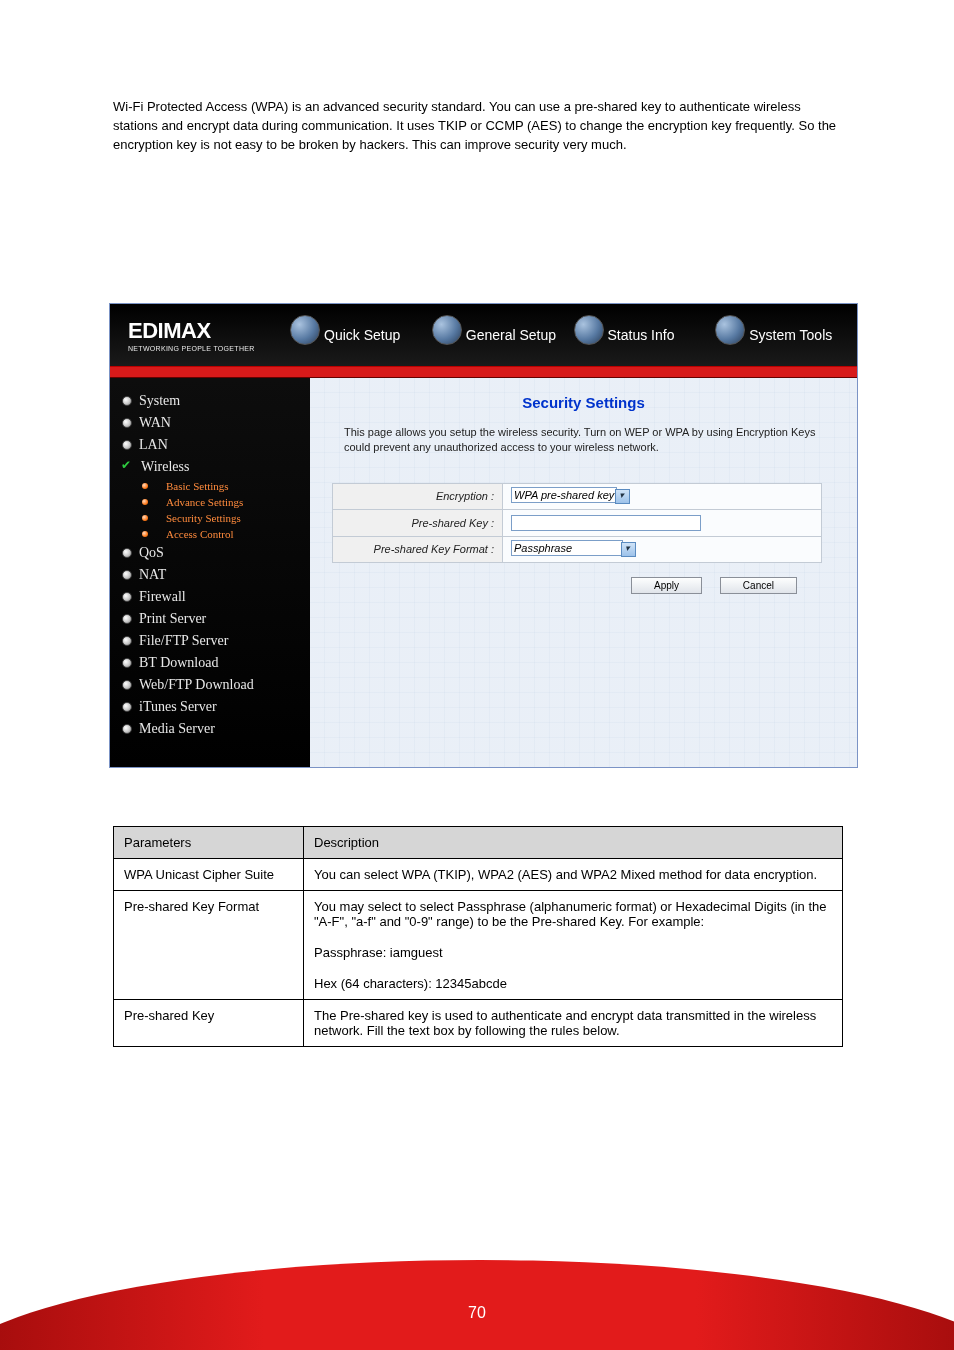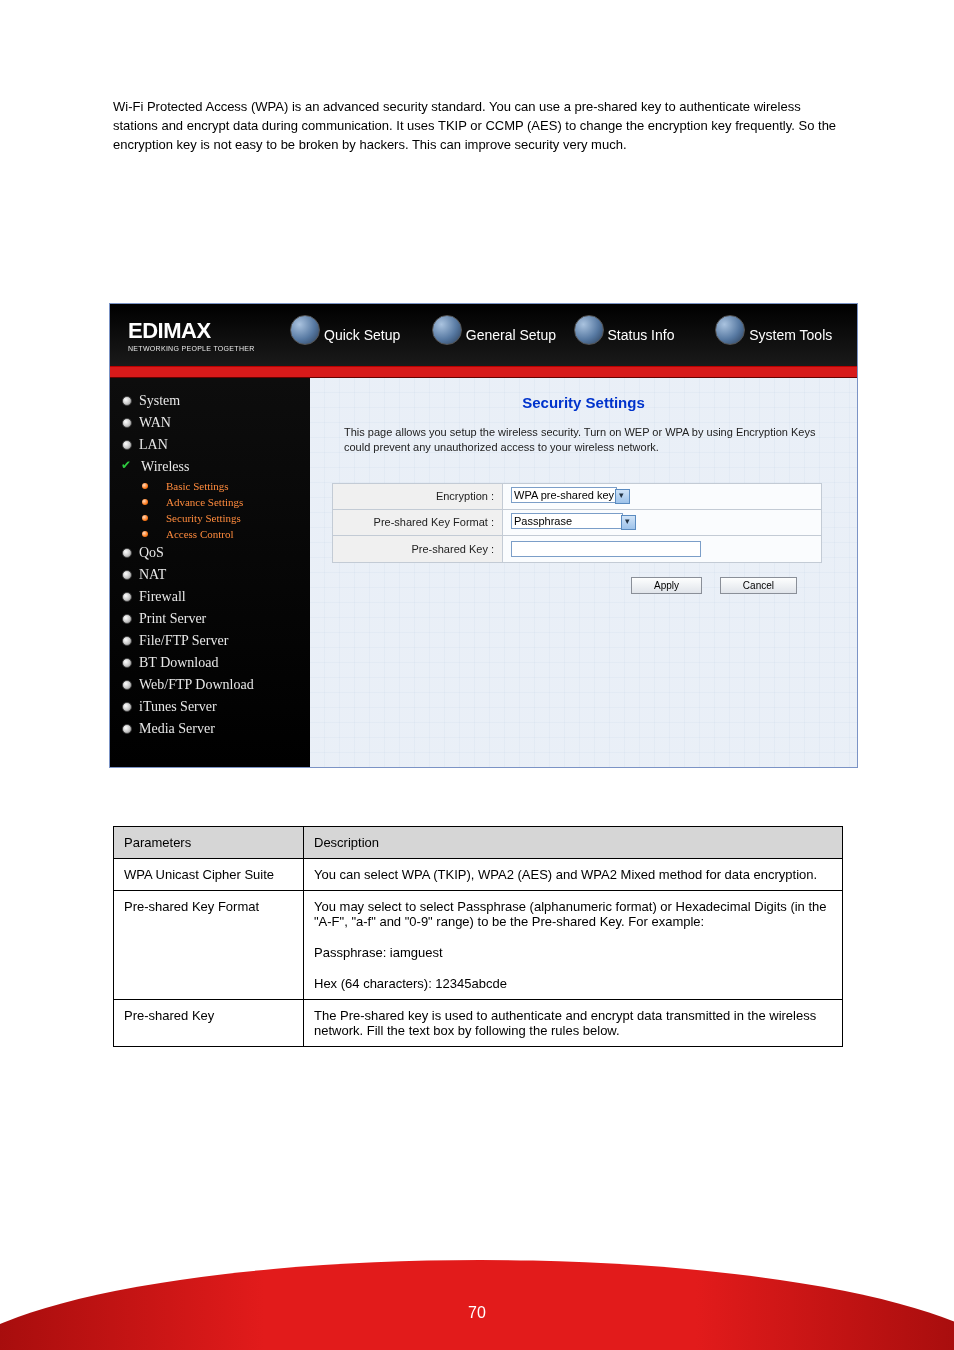--- a/index.html
+++ b/index.html
@@ -89,21 +89,21 @@
     flex:1;
     background:
       repeating-linear-gradient(0deg, #f4f7fb 0 14px, #edf2f8 14px 15px),
       repeating-linear-gradient(90deg, #f4f7fb 0 14px, #edf2f8 14px 15px);
     background-blend-mode: multiply;
     padding: 12px 12px 0 12px;
     overflow:hidden;
   }
   .sec-title { color:#0033cc; font-weight:bold; font-size:15px; text-align:center; margin:4px 0 14px; font-family: Arial; }
   .sec-desc { font-size:11px; color:#222; line-height:1.35; margin: 0 6px 28px 22px; }
-  .form-tbl { border-collapse: collapse; width: 490px; margin-left:10px; }
+  .form-tbl { border-collapse: collapse; width: 490px; margin-left:10px;font-style:italic; }
   .form-tbl td { border:1px solid #c3cbd5; font-size:11px; padding:5px 8px; }
   .form-tbl td.lbl { width:170px; text-align:right; background:#f0f0f0; color:#222; }
   .form-tbl td.val { background:#fafcfe; }
   .sel { font-size:11px; border:1px solid #7b9ec8; background:#fff; padding:1px 2px; }
   .sel-arrow {
     display:inline-block; width:15px; height:15px;
     background: linear-gradient(#cfe3f7,#9dc2ea);
     border:1px solid #5a8bc0; vertical-align:middle;
     position:relative; margin-left:-2px;
   }
@@ -242,30 +242,30 @@
       <div class="sec-desc">This page allows you setup the wireless security. Turn on WEP or WPA by using Encryption Keys could prevent any unauthorized access to your wireless network.</div>
       <table class="form-tbl">
         <tbody>
             <tr>
           <td class="lbl">Encryption :</td>
           <td class="val">
             <span class="sel"><span>WPA pre-shared key</span></span><span class="sel-arrow"></span>
           </td>
         </tr>
         <tr>
+          <td class="lbl">Pre-shared Key :</td>
+          <td class="val">
+                <div class="txtbox"></div>
+              </td>
+        </tr>
+        <tr>
           <td class="lbl">Pre-shared Key Format :</td>
           <td class="val">
             <span class="sel" style="padding-right:50px;"><span>Passphrase</span></span><span class="sel-arrow"></span>
           </td>
-        </tr>
-        <tr>
-          <td class="lbl">Pre-shared Key :</td>
-          <td class="val">
-                <div class="txtbox"></div>
-              </td>
         </tr>
       </tbody>
         </table>
       <div class="btnrow">
         <button class="btn">Apply</button>
         &nbsp;&nbsp;
         <button class="btn">Cancel</button>
       </div>
     </div>
   </div>

